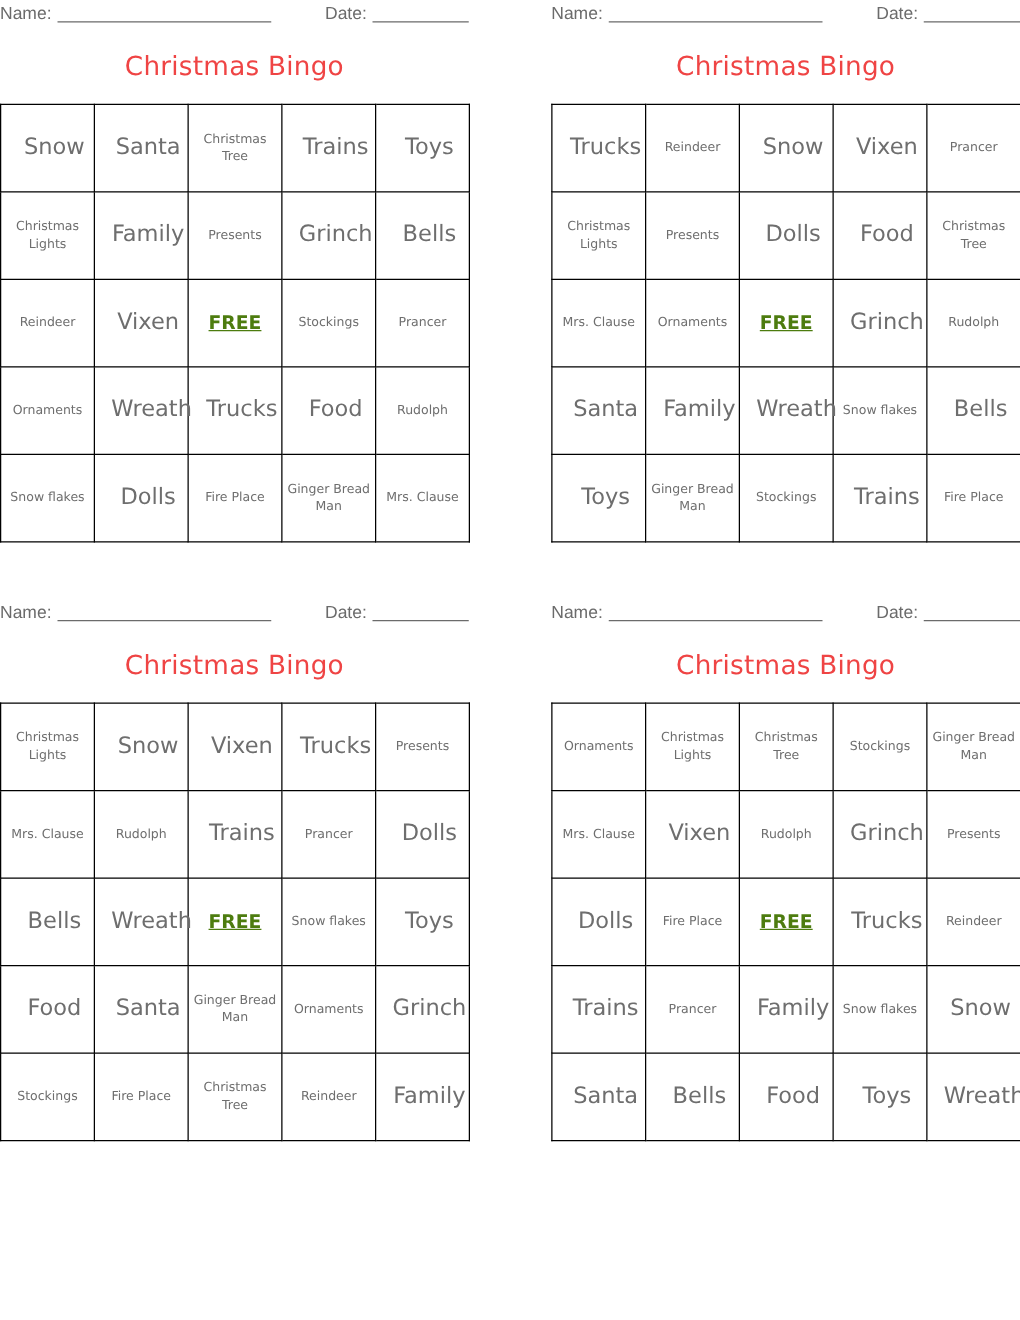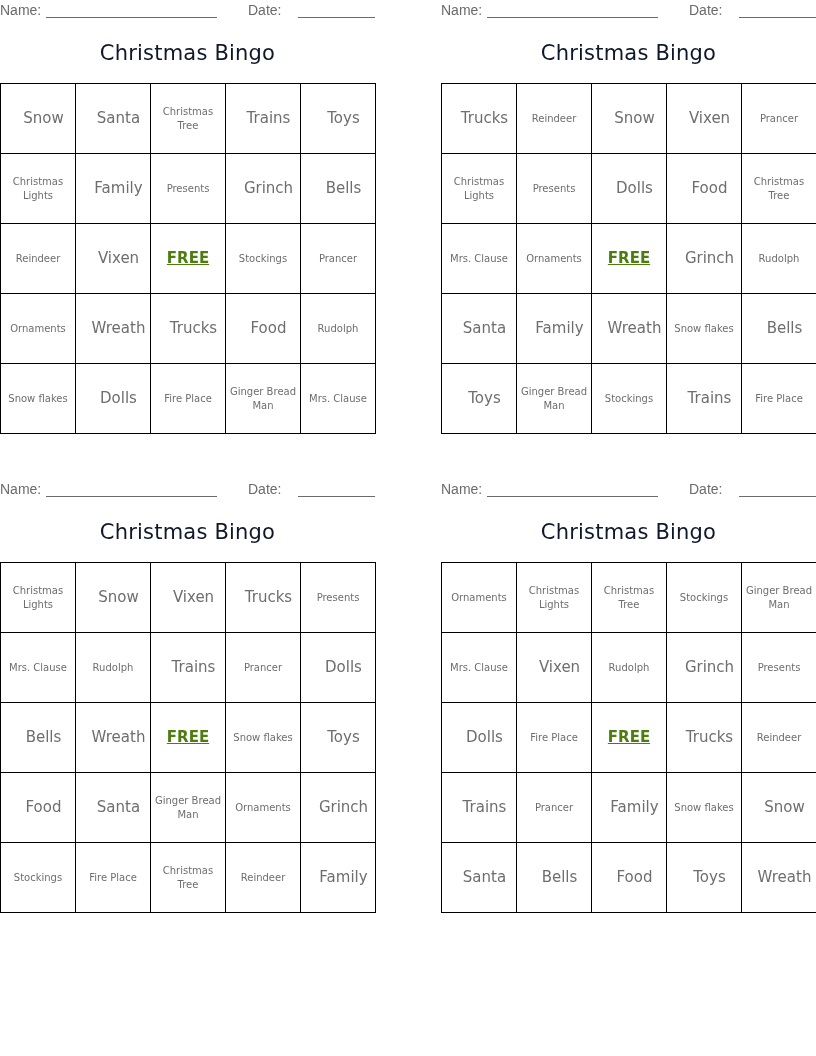--- a/index.html
+++ b/index.html
@@ -36,38 +36,38 @@
       white-space: nowrap;
     }
     .name-label { position: absolute; left: 0; top: 0; }
     .name-line {
       position: absolute;
       left: 46px;
       top: 15px;
       width: 171px;
       border-bottom: 1px solid #6b6b6b;
     }
-    .date-label { position: absolute; left: 248px; top: 0; }
+    .date-label { position: absolute; left: 260px; top: 0; }
     .date-line {
       position: absolute;
       left: 298px;
       top: 15px;
       width: 77px;
       border-bottom: 1px solid #6b6b6b;
     }
 
     .title {
       position: absolute;
       top: 41px;
       left: 0;
       width: 375px;
       text-align: center;
       font-family: "DejaVu Sans", sans-serif;
       font-size: 21px;
-      color: #0f172a;
+      color: #ef4444;
       letter-spacing: 0.2px;
     }
 
     .grid {
       position: absolute;
       top: 83px;
       left: 0;
       width: 375px;
       height: 351px;
       border-collapse: collapse;
@@ -78,21 +78,21 @@
       width: 75px;
       height: 70px;
       padding: 0 2px;
       text-align: center;
       vertical-align: middle;
       color: #6e6e6e;
       font-family: "DejaVu Sans", sans-serif;
       line-height: 1.35;
       box-sizing: border-box;
     }
-    .grid td.big { font-size: 15px; padding-left: 13px; }
+    .grid td.big { font-size: 18px; padding-left: 13px; }
     .grid td.small { font-size: 10px; }
     .grid td.free {
       font-size: 15px;
       font-weight: bold;
       text-decoration: underline;
       color: #4d7c0f;
     }
   </style>
 </head>
 <body>

